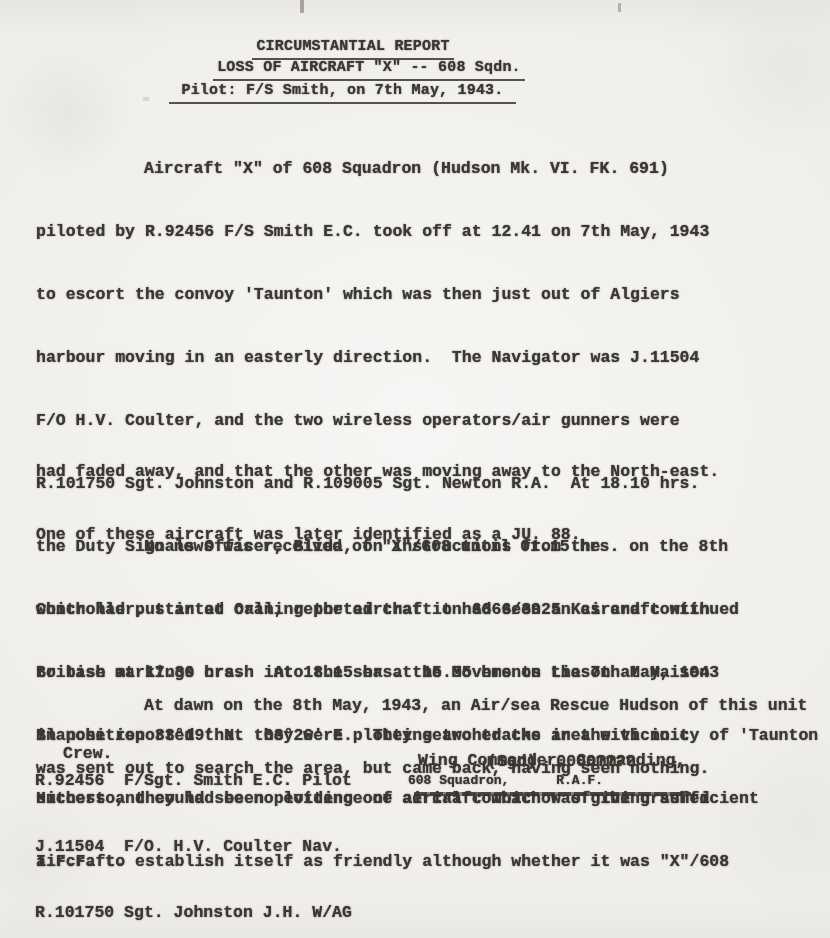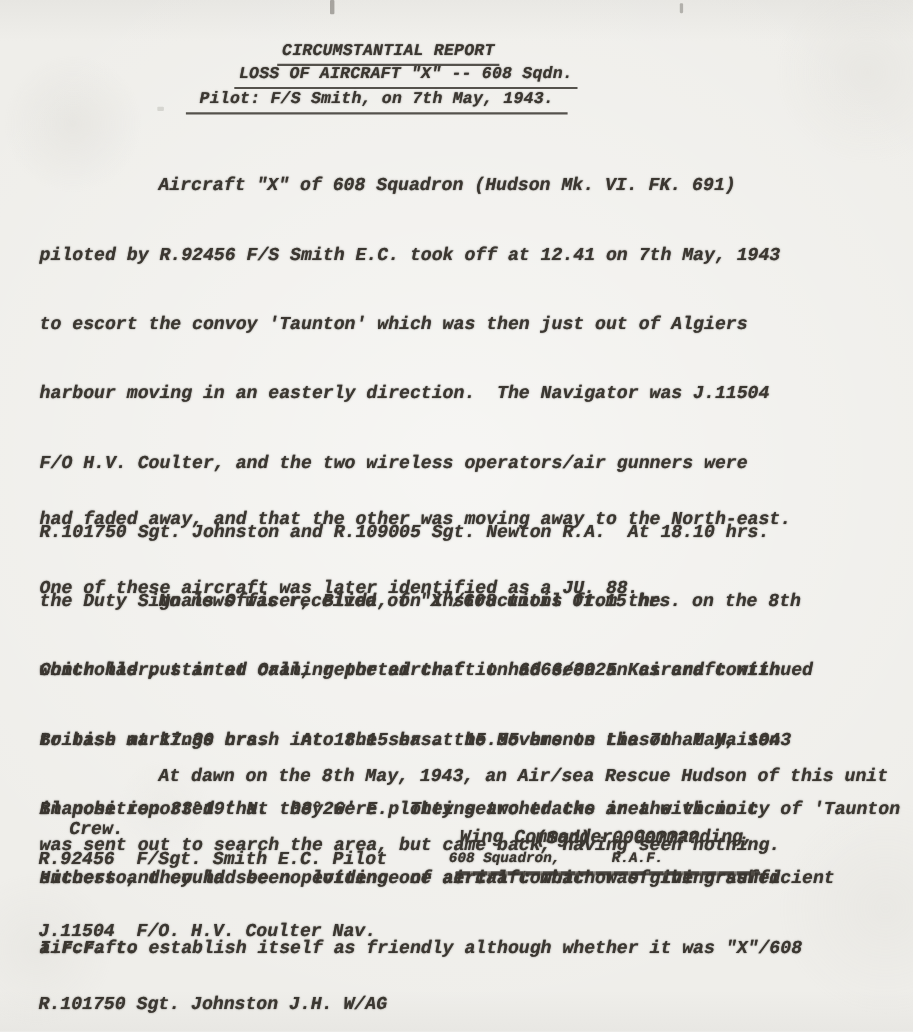--- a/index.html
+++ b/index.html
@@ -1,15 +1,15 @@
 <!DOCTYPE html>
 <html><head>
 <meta charset="utf-8">
 <style>
-  * { margin: 0; padding: 0; box-sizing: border-box; font-style: italic; }
+  * { margin: 0; padding: 0; box-sizing: border-box; }
 
   html, body {
     width: 830px; height: 938px;
     font-family: "Liberation Mono", "DejaVu Sans Mono", monospace;
   }
 
   .page {
     position: relative;
     width: 830px; height: 938px;
     overflow: hidden;

